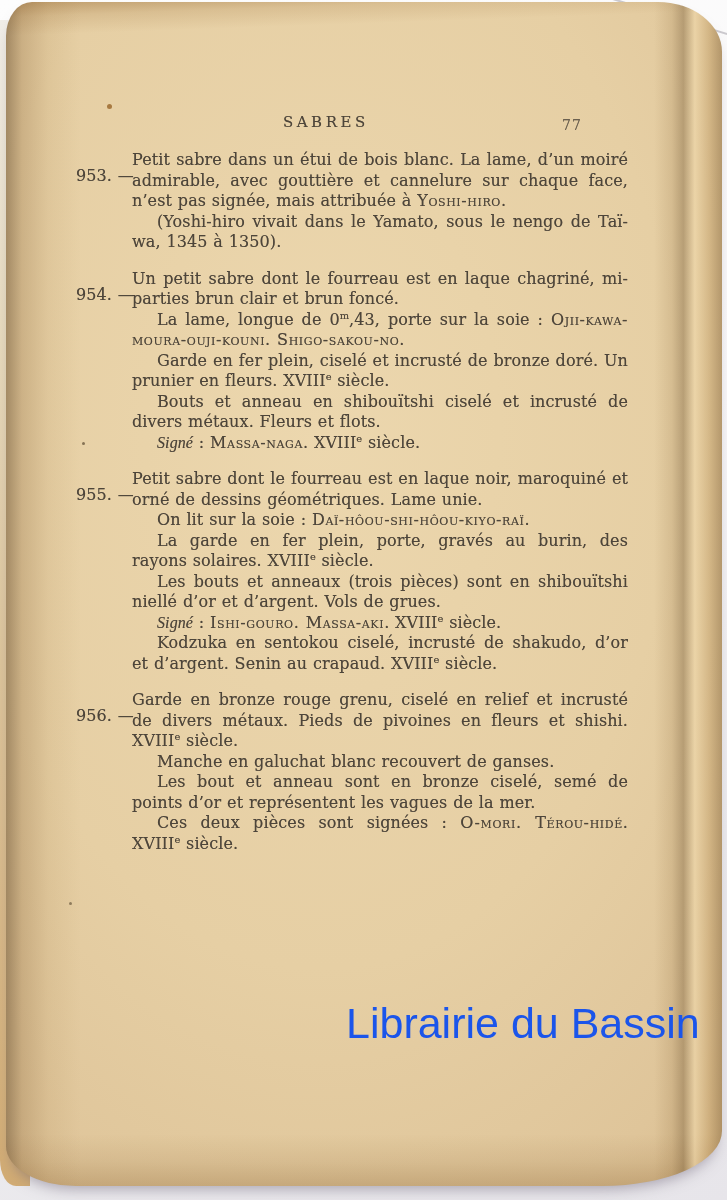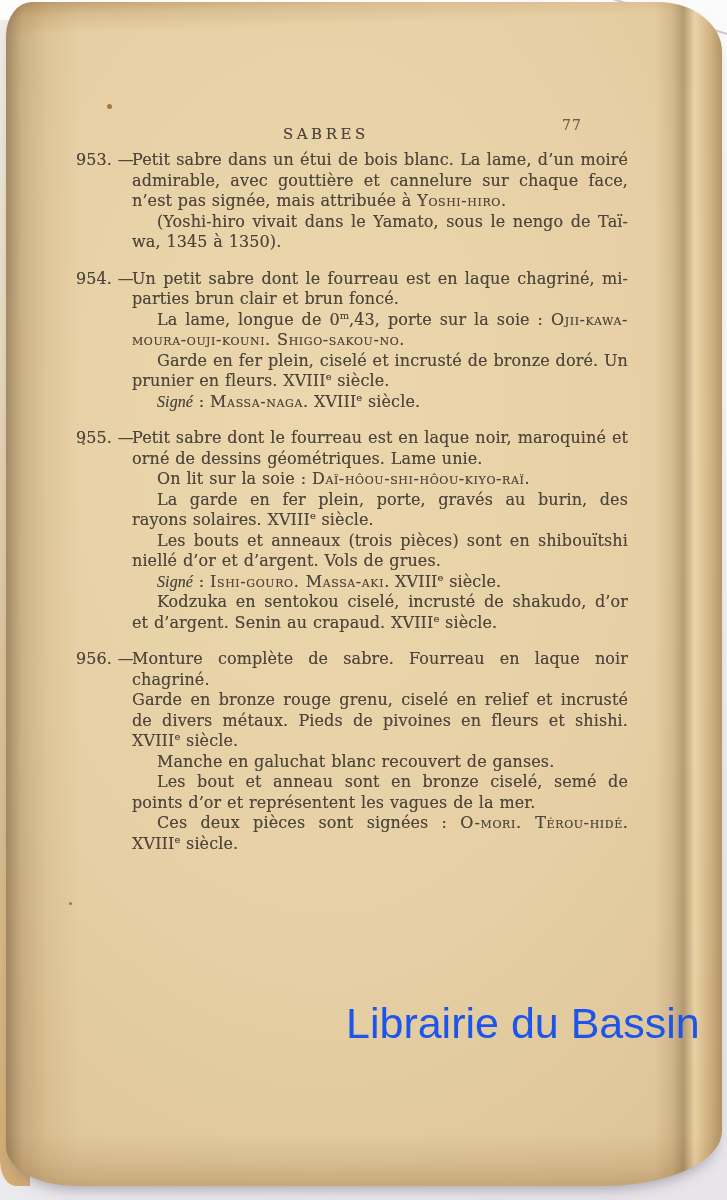--- a/index.html
+++ b/index.html
@@ -56,29 +56,29 @@
     position: absolute; left: 76px; top: 112px; width: 552px;
     z-index: 3;
     color: var(--ink, #4d453a);
     font-size: 16px; line-height: 20.5px;
     letter-spacing: 0.1px; word-spacing: 0.6px;
     text-align: justify;
     text-shadow: 0 0 0.6px rgba(78,70,58,0.55);
   }
   .head { position: relative; height: 22px; margin-bottom: 16px; }
   .head .title {
-    position: absolute; left: 207px; top: 12px;
+    position: absolute; left: 207px; top: 0;
     font-size: 15px; letter-spacing: 3.5px; font-weight: normal;
   }
   .head .pnum {
     position: absolute; left: 486px; top: 3px;
     font-size: 14px; letter-spacing: 1px; opacity: 0.8;
   }
   .entry { position: relative; padding-left: 56px; margin-bottom: 16px; }
-  .entry .num { position: absolute; left: 0; top: 0; white-space: nowrap; }
+  .entry .num { position: absolute; left: 0; top: 16px; white-space: nowrap; }
   .para { margin: 0; }
   .para.ind { text-indent: 25px; }
   .sc { font-variant: small-caps; letter-spacing: 0.6px; }
   .it { font-style: italic; font-family: Liberation Serif, serif; }
   .para sup { font-size: 0.62em; line-height: 0; vertical-align: super; letter-spacing: 0; }
 
   
   .watermark {
     position: absolute; left: 346px; top: 1000px;
     z-index: 4;
@@ -110,34 +110,34 @@
         <div class="entry">
           <span class="num">953. —</span>
           <p class="para"><span>Petit sabre dans un étui de bois blanc. La lame, d’un moiré admirable, avec gouttière et cannelure sur chaque face, n’est pas signée, mais attribuée à </span><span class="sc">Yoshi-hiro</span><span>.</span></p>
           <p class="para ind"><span>(Yoshi-hiro vivait dans le Yamato, sous le nengo de Taï-wa, 1345 à 1350).</span></p>
         </div>
         <div class="entry">
           <span class="num">954. —</span>
           <p class="para"><span>Un petit sabre dont le fourreau est en laque chagriné, mi-parties brun clair et brun foncé.</span></p>
           <p class="para ind"><span>La lame, longue de 0</span><sup>m</sup><span>,43, porte sur la soie : </span><span class="sc">Ojii-kawa-moura-ouji-kouni. Shigo-sakou-no</span><span>.</span></p>
           <p class="para ind"><span>Garde en fer plein, ciselé et incrusté de bronze doré. Un prunier en fleurs. XVIII</span><sup>e</sup><span> siècle.</span></p>
+          <p class="para ind"><span>Bouts et anneau en shibouïtshi ciselé et incrusté de divers métaux. Fleurs et flots.</span></p>
           <p class="para ind"><span class="it">Signé</span><span> : </span><span class="sc">Massa-naga</span><span>. XVIII</span><sup>e</sup><span> siècle.</span></p>
         </div>
         <div class="entry">
           <span class="num">955. —</span>
           <p class="para"><span>Petit sabre dont le fourreau est en laque noir, maroquiné et orné de dessins géométriques. Lame unie.</span></p>
           <p class="para ind"><span>On lit sur la soie : </span><span class="sc">Daï-hôou-shi-hôou-kiyo-raï</span><span>.</span></p>
           <p class="para ind"><span>La garde en fer plein, porte, gravés au burin, des rayons solaires. XVIII</span><sup>e</sup><span> siècle.</span></p>
           <p class="para ind"><span>Les bouts et anneaux (trois pièces) sont en shibouïtshi niellé d’or et d’argent. Vols de grues.</span></p>
           <p class="para ind"><span class="it">Signé</span><span> : </span><span class="sc">Ishi-gouro. Massa-aki</span><span>. XVIII</span><sup>e</sup><span> siècle.</span></p>
           <p class="para ind"><span>Kodzuka en sentokou ciselé, incrusté de shakudo, d’or et d’argent. Senin au crapaud. XVIII</span><sup>e</sup><span> siècle.</span></p>
         </div>
         <div class="entry">
           <span class="num">956. —</span>
-          <p class="para"><span>Monture complète de sabre. Fourreau en laque noir chagriné.</span></p>
           <p class="para"><span>Garde en bronze rouge grenu, ciselé en relief et incrusté de divers métaux. Pieds de pivoines en fleurs et shishi. XVIII</span><sup>e</sup><span> siècle.</span></p>
           <p class="para ind"><span>Manche en galuchat blanc recouvert de ganses.</span></p>
           <p class="para ind"><span>Les bout et anneau sont en bronze ciselé, semé de points d’or et représentent les vagues de la mer.</span></p>
           <p class="para ind"><span>Ces deux pièces sont signées : </span><span class="sc">O-mori. Térou-hidé</span><span>. XVIII</span><sup>e</sup><span> siècle.</span></p>
         </div>
       </div>
   </div>
 
   <div class="watermark">Librairie du Bassin</div>
 </div>

